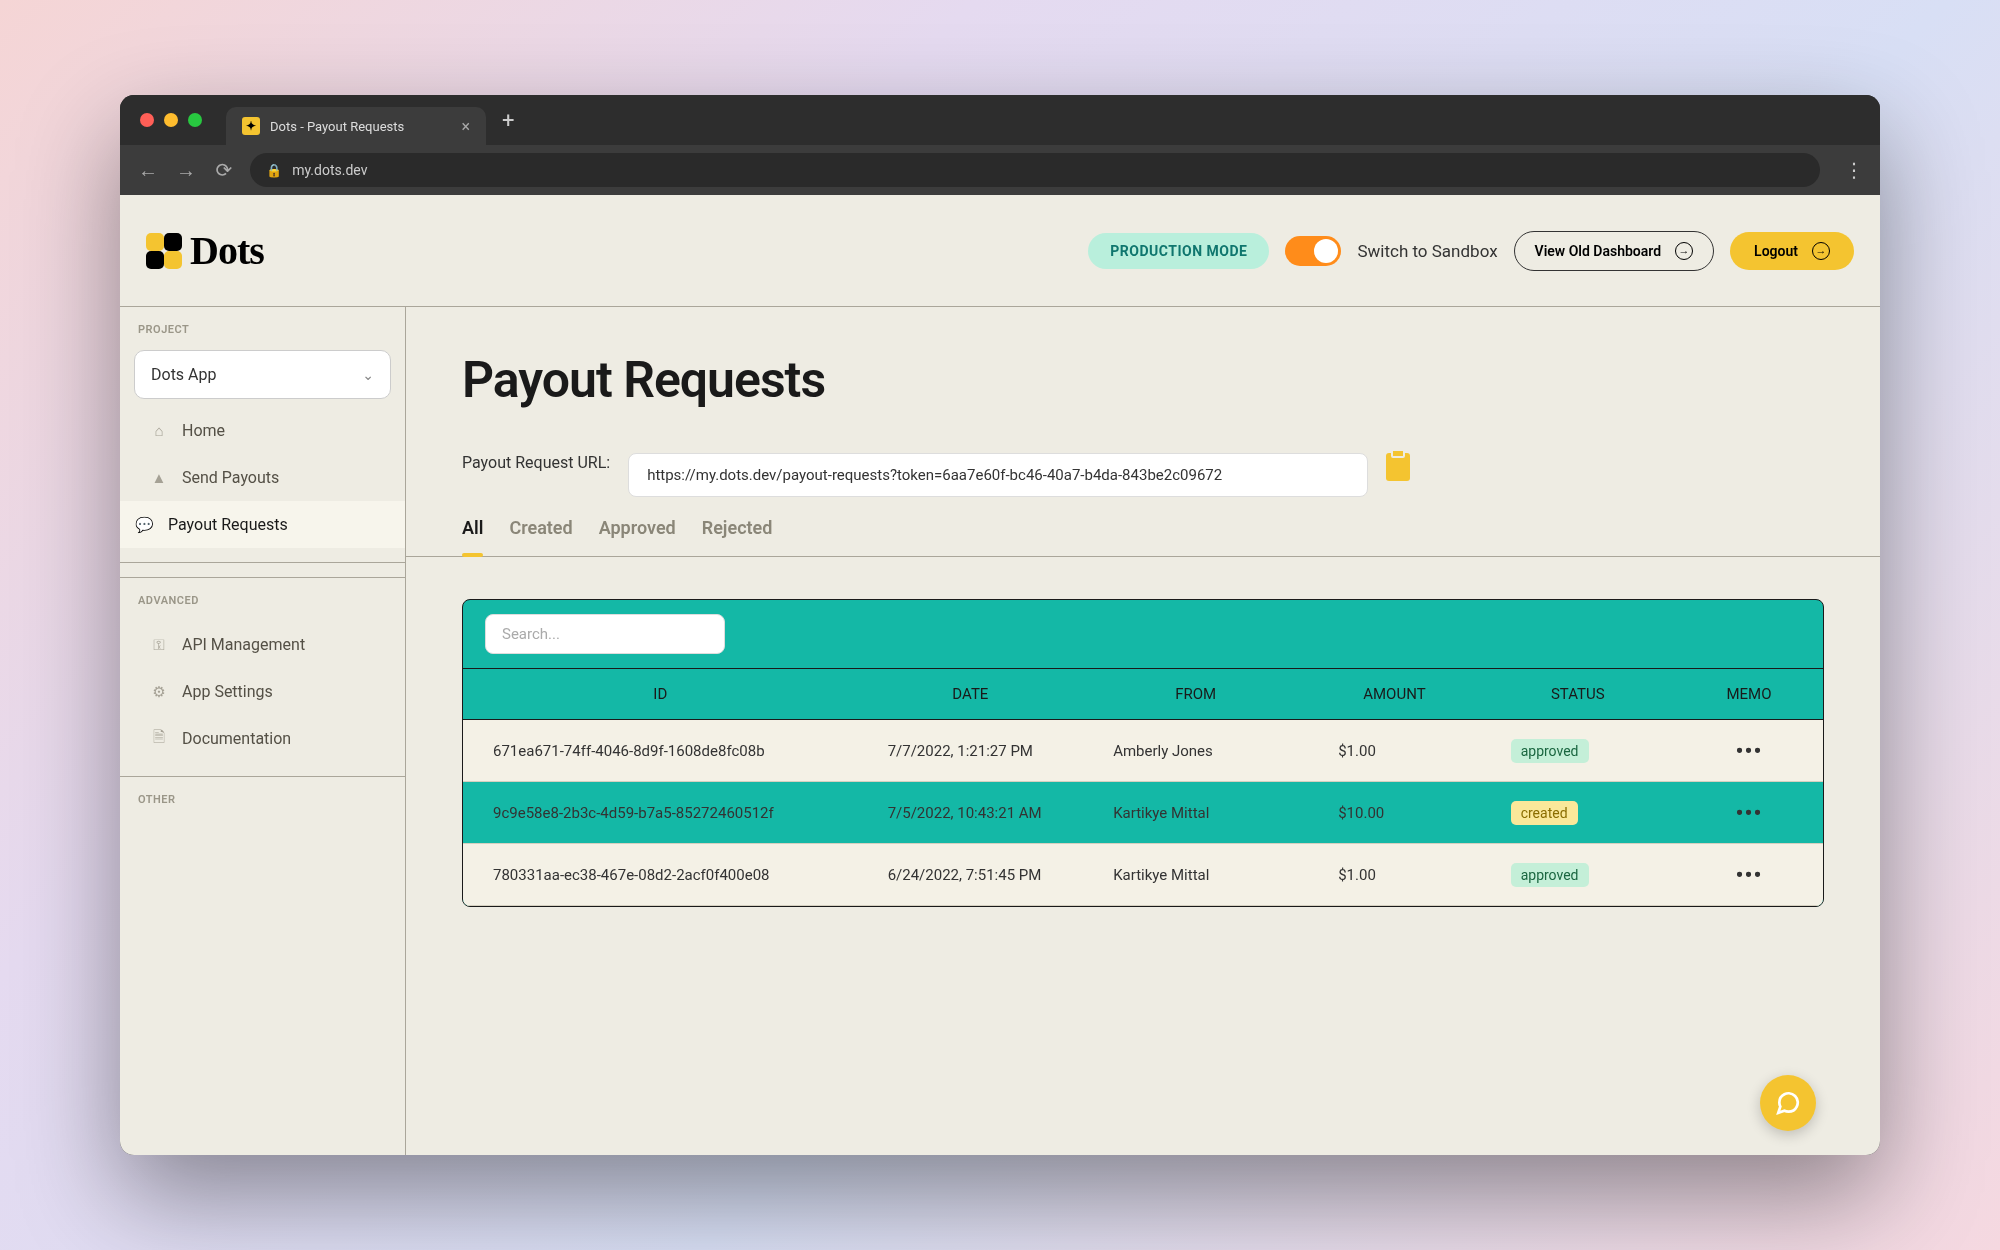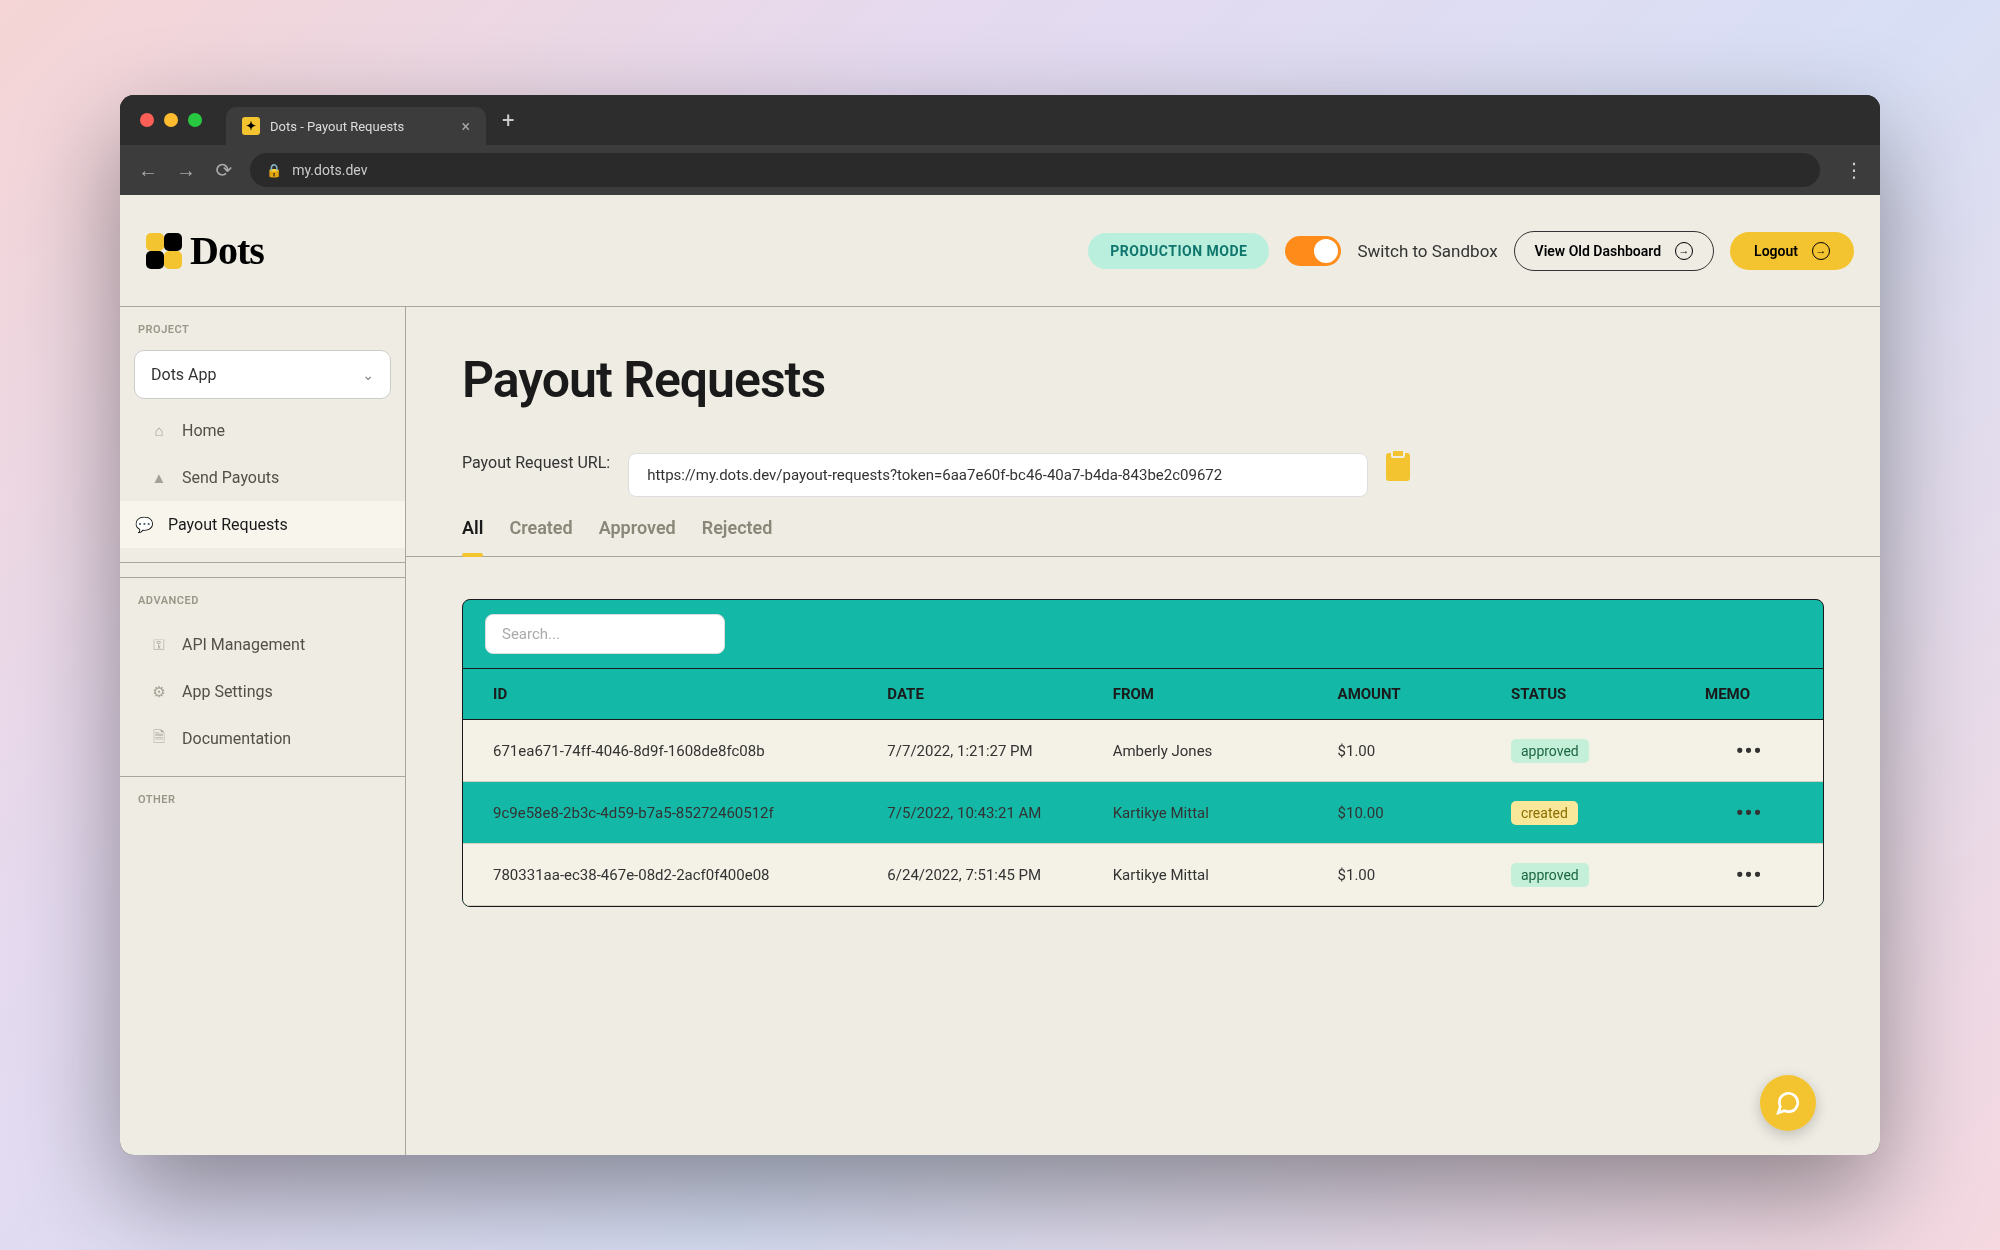--- a/index.html
+++ b/index.html
@@ -57,21 +57,21 @@
 .copybtn::before{content:"";position:absolute;width:10px;height:5px;background:#f4c430;border:2px solid #eeece3;border-radius:2px;top:-4px;left:5px}
 .tabs{display:flex;gap:26px;border-bottom:1px solid #aaa69a;margin:0 -56px 0;padding:0 56px}
 .ftab{padding:0 0 18px;font-size:18px;font-weight:600;color:#8a8678;cursor:pointer;position:relative}
 .ftab.active{color:#1a1a1a}
 .ftab.active::after{content:"";position:absolute;bottom:-1px;left:0;right:0;height:4px;background:#f4c430;border-radius:2px}
 .tablecard{border:1.5px solid #1a1a1a;border-radius:8px;margin-top:42px;overflow:hidden;background:#14b8a6}
 .searchwrap{padding:14px 22px;border-bottom:1px solid #1a1a1a}
 .searchin{background:#fff;border:1px solid #ddd;border-radius:8px;padding:10px 16px;font-size:15px;width:240px;color:#333}
 .searchin::placeholder{color:#aaa}
 table{width:100%;border-collapse:collapse}
-th{text-align:left;padding:16px 30px;font-size:15px;font-weight:700;color:#1a1a1a;border-bottom:1.5px solid #1a1a1a}
+th{text-align:center;padding:16px 30px;font-size:15px;font-weight:400;color:#1a1a1a;border-bottom:1.5px solid #1a1a1a}
 td{padding:18px 30px;font-size:15px;color:#333;border-bottom:1px solid #d5d0c0;vertical-align:middle}
 tbody tr:nth-child(odd){background:#f4f1e6}
 .status{display:inline-block;padding:4px 10px;border-radius:5px;font-size:14px}
 .st-created{background:#fae89a;color:#8a6d00}
 .st-approved{background:#c4efd8;color:#1a6640}
 .rowmenu{font-size:22px;font-weight:bold;cursor:pointer;letter-spacing:1px;text-align:center}
 .chatbubble{position:fixed;width:56px;height:56px;background:#f4c430;border-radius:50%;display:flex;align-items:center;justify-content:center;cursor:pointer;box-shadow:0 4px 14px rgba(0,0,0,.2)}
 .chatbubble svg{width:26px;height:26px;fill:none;stroke:#fff;stroke-width:2.5}
 </style>
 </head>

